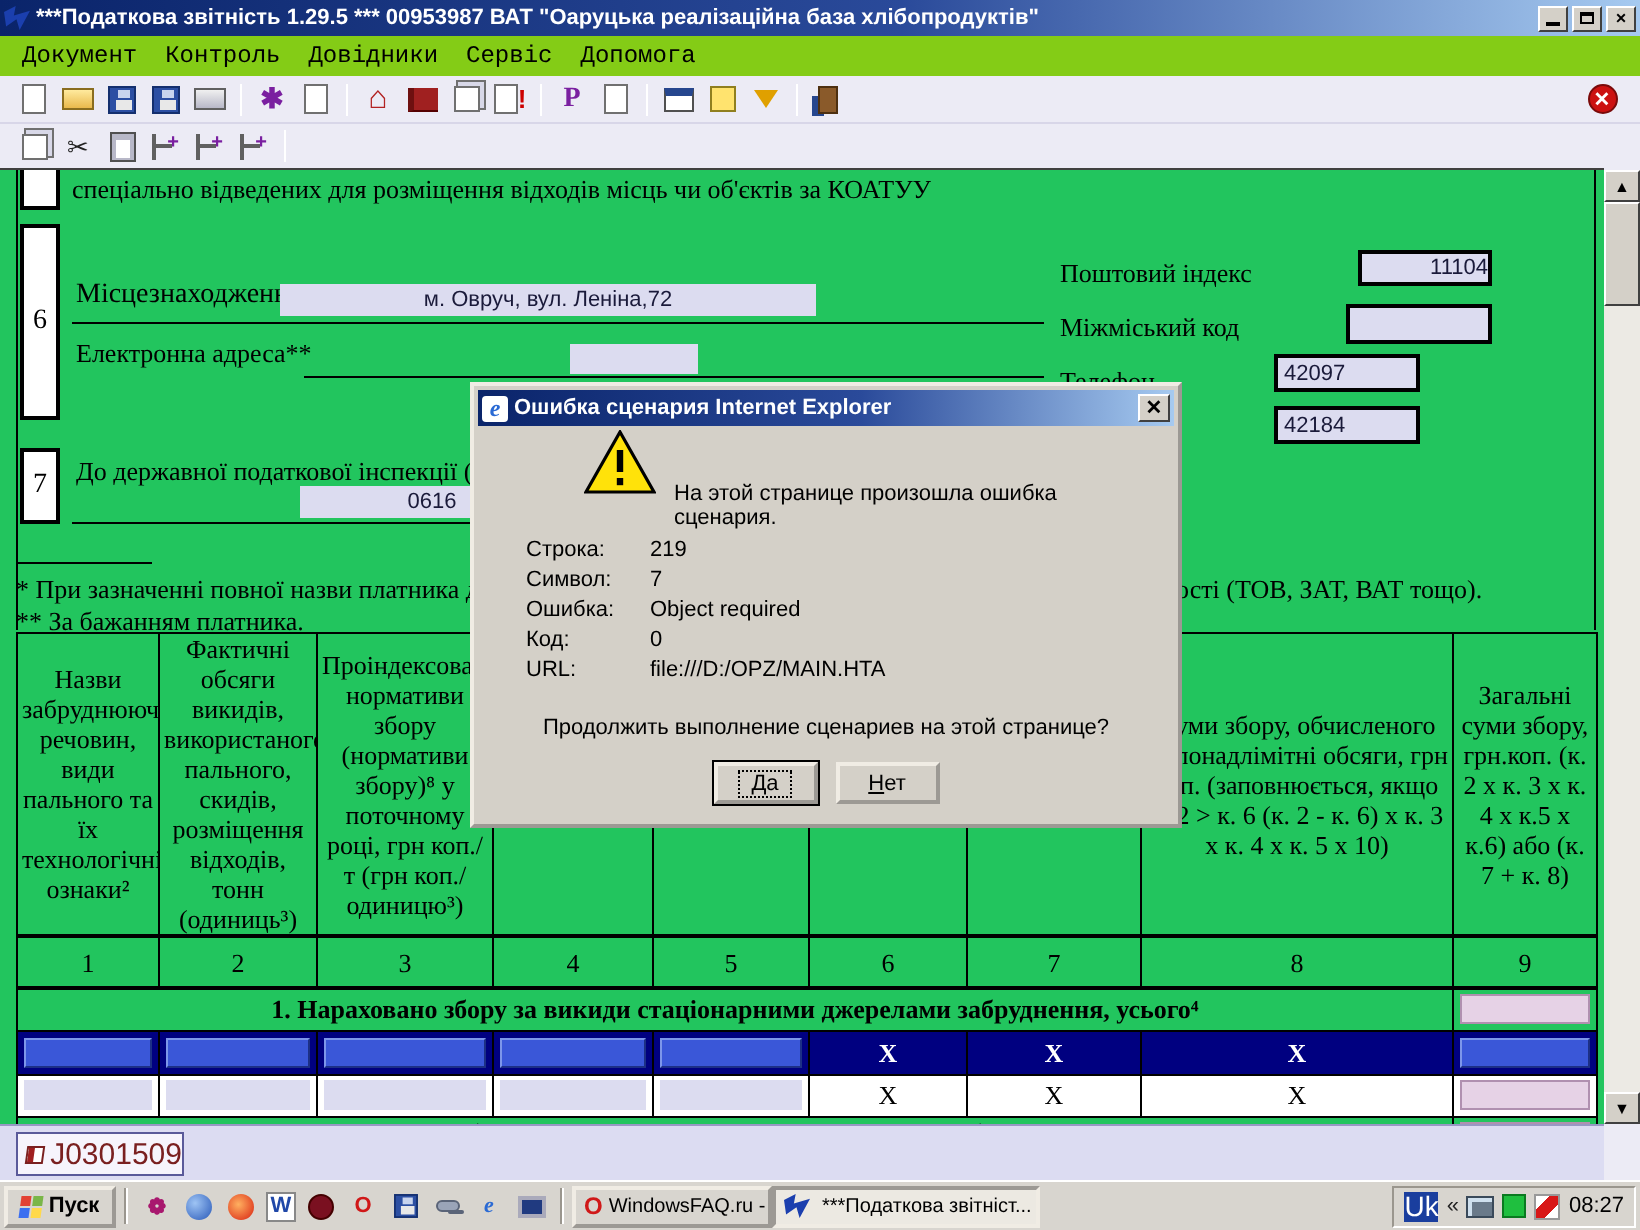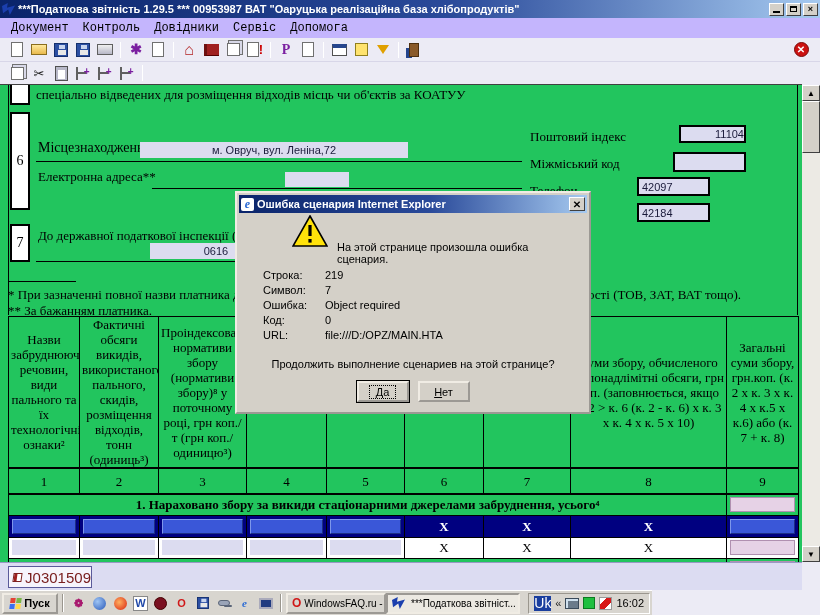--- a/index.html
+++ b/index.html
@@ -13,21 +13,21 @@
     display:flex; align-items:center; padding:0 2px; color:#fff; font-size:11px; font-weight:bold; }
   .app-logo { width:13px; height:12px; margin-right:3px; background:#1b3fae;
     clip-path:polygon(0 25%,45% 0,38% 40%,100% 20%,60% 100%,48% 55%,8% 85%); flex:none; }
   .title-text { flex:1; white-space:nowrap; overflow:hidden; }
   .winbtn { width:15px; height:13px; background:#d4d0c8; border:1px solid; border-color:#fff #404040 #404040 #fff;
     margin-left:2px; display:flex; align-items:center; justify-content:center; font-size:9px; color:#000; flex:none; }
   .wb-min { width:7px; height:2px; background:#000; margin-top:6px; }
   .wb-rest { width:7px; height:6px; border:1px solid #000; border-top-width:2px; }
 
   
-  .menubar { position:absolute; left:0; top:18px; width:820px; height:20px; background:#c4b5fd;
+  .menubar { position:absolute; left:0; top:18px; width:820px; height:20px; background:#84cc16;
     display:flex; align-items:center; padding-left:4px; font-family:"Liberation Mono", monospace; font-size:12px; }
   .menu-item { padding:1px 7px; color:#000; }
   .toolbar1 { position:absolute; left:0; top:38px; width:820px; height:24px; background:#ecebf5;
     display:flex; align-items:center; padding-left:6px; border-bottom:1px solid #d8d6e8; }
   .toolbar2 { position:absolute; left:0; top:62px; width:820px; height:22px; background:#ecebf5;
     display:flex; align-items:center; padding-left:6px; }
   .tsep { width:1px; height:16px; background:#b4b2c8; border-right:1px solid #fff; margin:0 4px; flex:none; }
   .tico { width:20px; height:19px; margin:0 1px; display:flex; align-items:center; justify-content:center;
     position:relative; flex:none; font-size:12px; }
   .ip { width:12px; height:15px; background:#fff; border:1px solid #707070; }
@@ -124,21 +124,21 @@
   .dlg-q { position:absolute; left:0; top:165px; width:100%; text-align:center; }
   .dlg-btns { position:absolute; left:0; top:188px; width:100%; display:flex; justify-content:center; gap:9px; }
   .btn { width:52px; height:21px; background:#d4d0c8; border:2px outset #f0ece4; font-size:11px;
     display:flex; align-items:center; justify-content:center; font-family:"Liberation Sans",sans-serif; }
   .btn span { display:block; }
   .btn span::first-letter { text-decoration:underline; }
   .btn-default { outline:1px solid #000; }
   .btn-default span { outline:1px dotted #000; padding:0 6px; }
 
   
-  .taskbar { position:absolute; left:0; top:590px; width:652px; height:25px; background:#d8d5cf;
+  .taskbar { position:absolute; left:0; top:590px; width:820px; height:25px; background:#d8d5cf;
     border-top:1px solid #fff; display:flex; align-items:center; padding:8px 2px; }
   .startbtn { width:56px; height:21px; background:#d8d5cf; border:2px outset #f0ece4;
     display:flex; align-items:center; justify-content:center; gap:3px; font-weight:bold; font-size:11px; flex:none; }
   .winflag { width:11px; height:11px; display:grid; grid-template-columns:5px 5px; grid-template-rows:5px 5px; gap:1px; transform:skewX(-8deg); }
   .winflag i { display:block; }
   .qsep { width:2px; height:18px; border-left:1px solid #9a968e; border-right:1px solid #fff; margin:0 4px; flex:none; }
   .qlico { width:17px; height:17px; margin:0 2px; display:flex; align-items:center; justify-content:center;
     font-size:11px; font-weight:bold; flex:none; }
   .taskbtn { height:21px; background:#d8d5cf; border:2px outset #f0ece4; display:flex; align-items:center;
     gap:3px; padding:0 4px; font-size:10px; white-space:nowrap; overflow:hidden; flex:none; }
@@ -482,17 +482,17 @@
     <div class="taskbtn active" style="width:134px;">
       <span class="app-logo" style="flex:none;"></span>
       <span>***Податкова звітніст...</span>
     </div>
     <div class="tray">
       <span class="lang">Uk</span>
       <span class="chev">«</span>
       <span class="neti"></span>
       <span class="greeni"></span>
       <span class="redi"></span>
-      <span class="clock">16:02</span>
+      <span class="clock">08:27</span>
     </div>
   </div>
 
 </div>
 
 </body></html>

